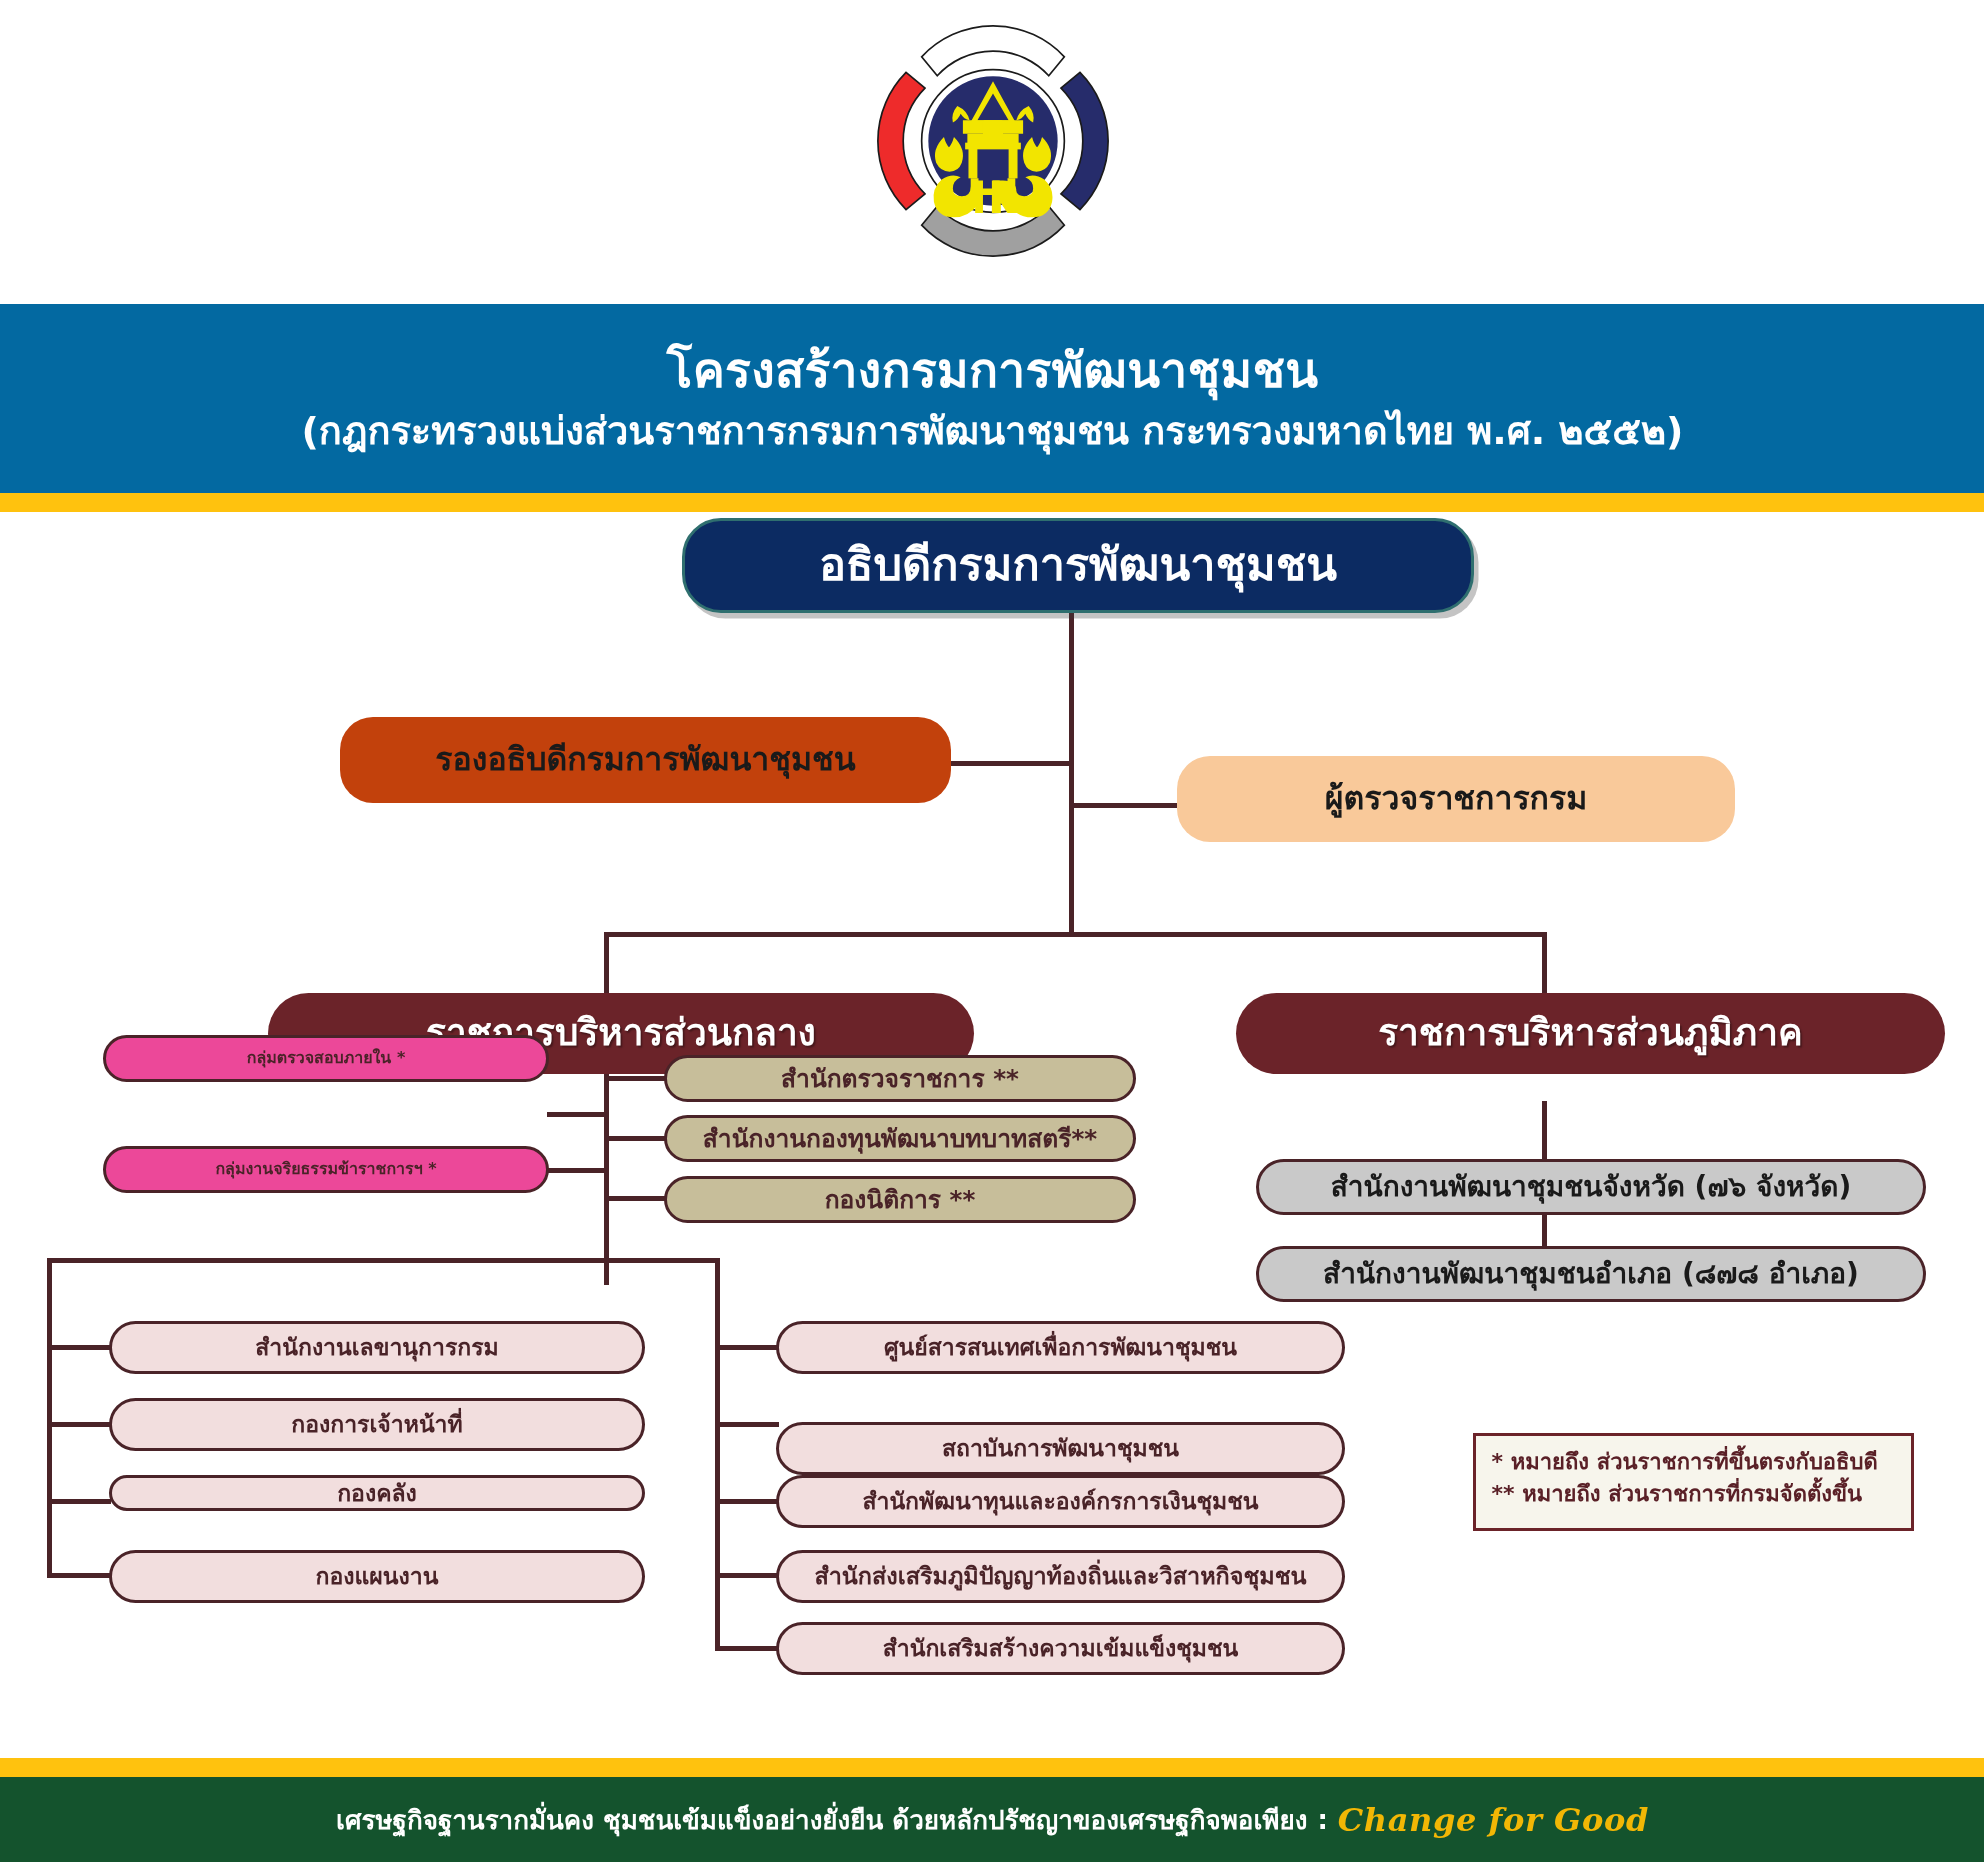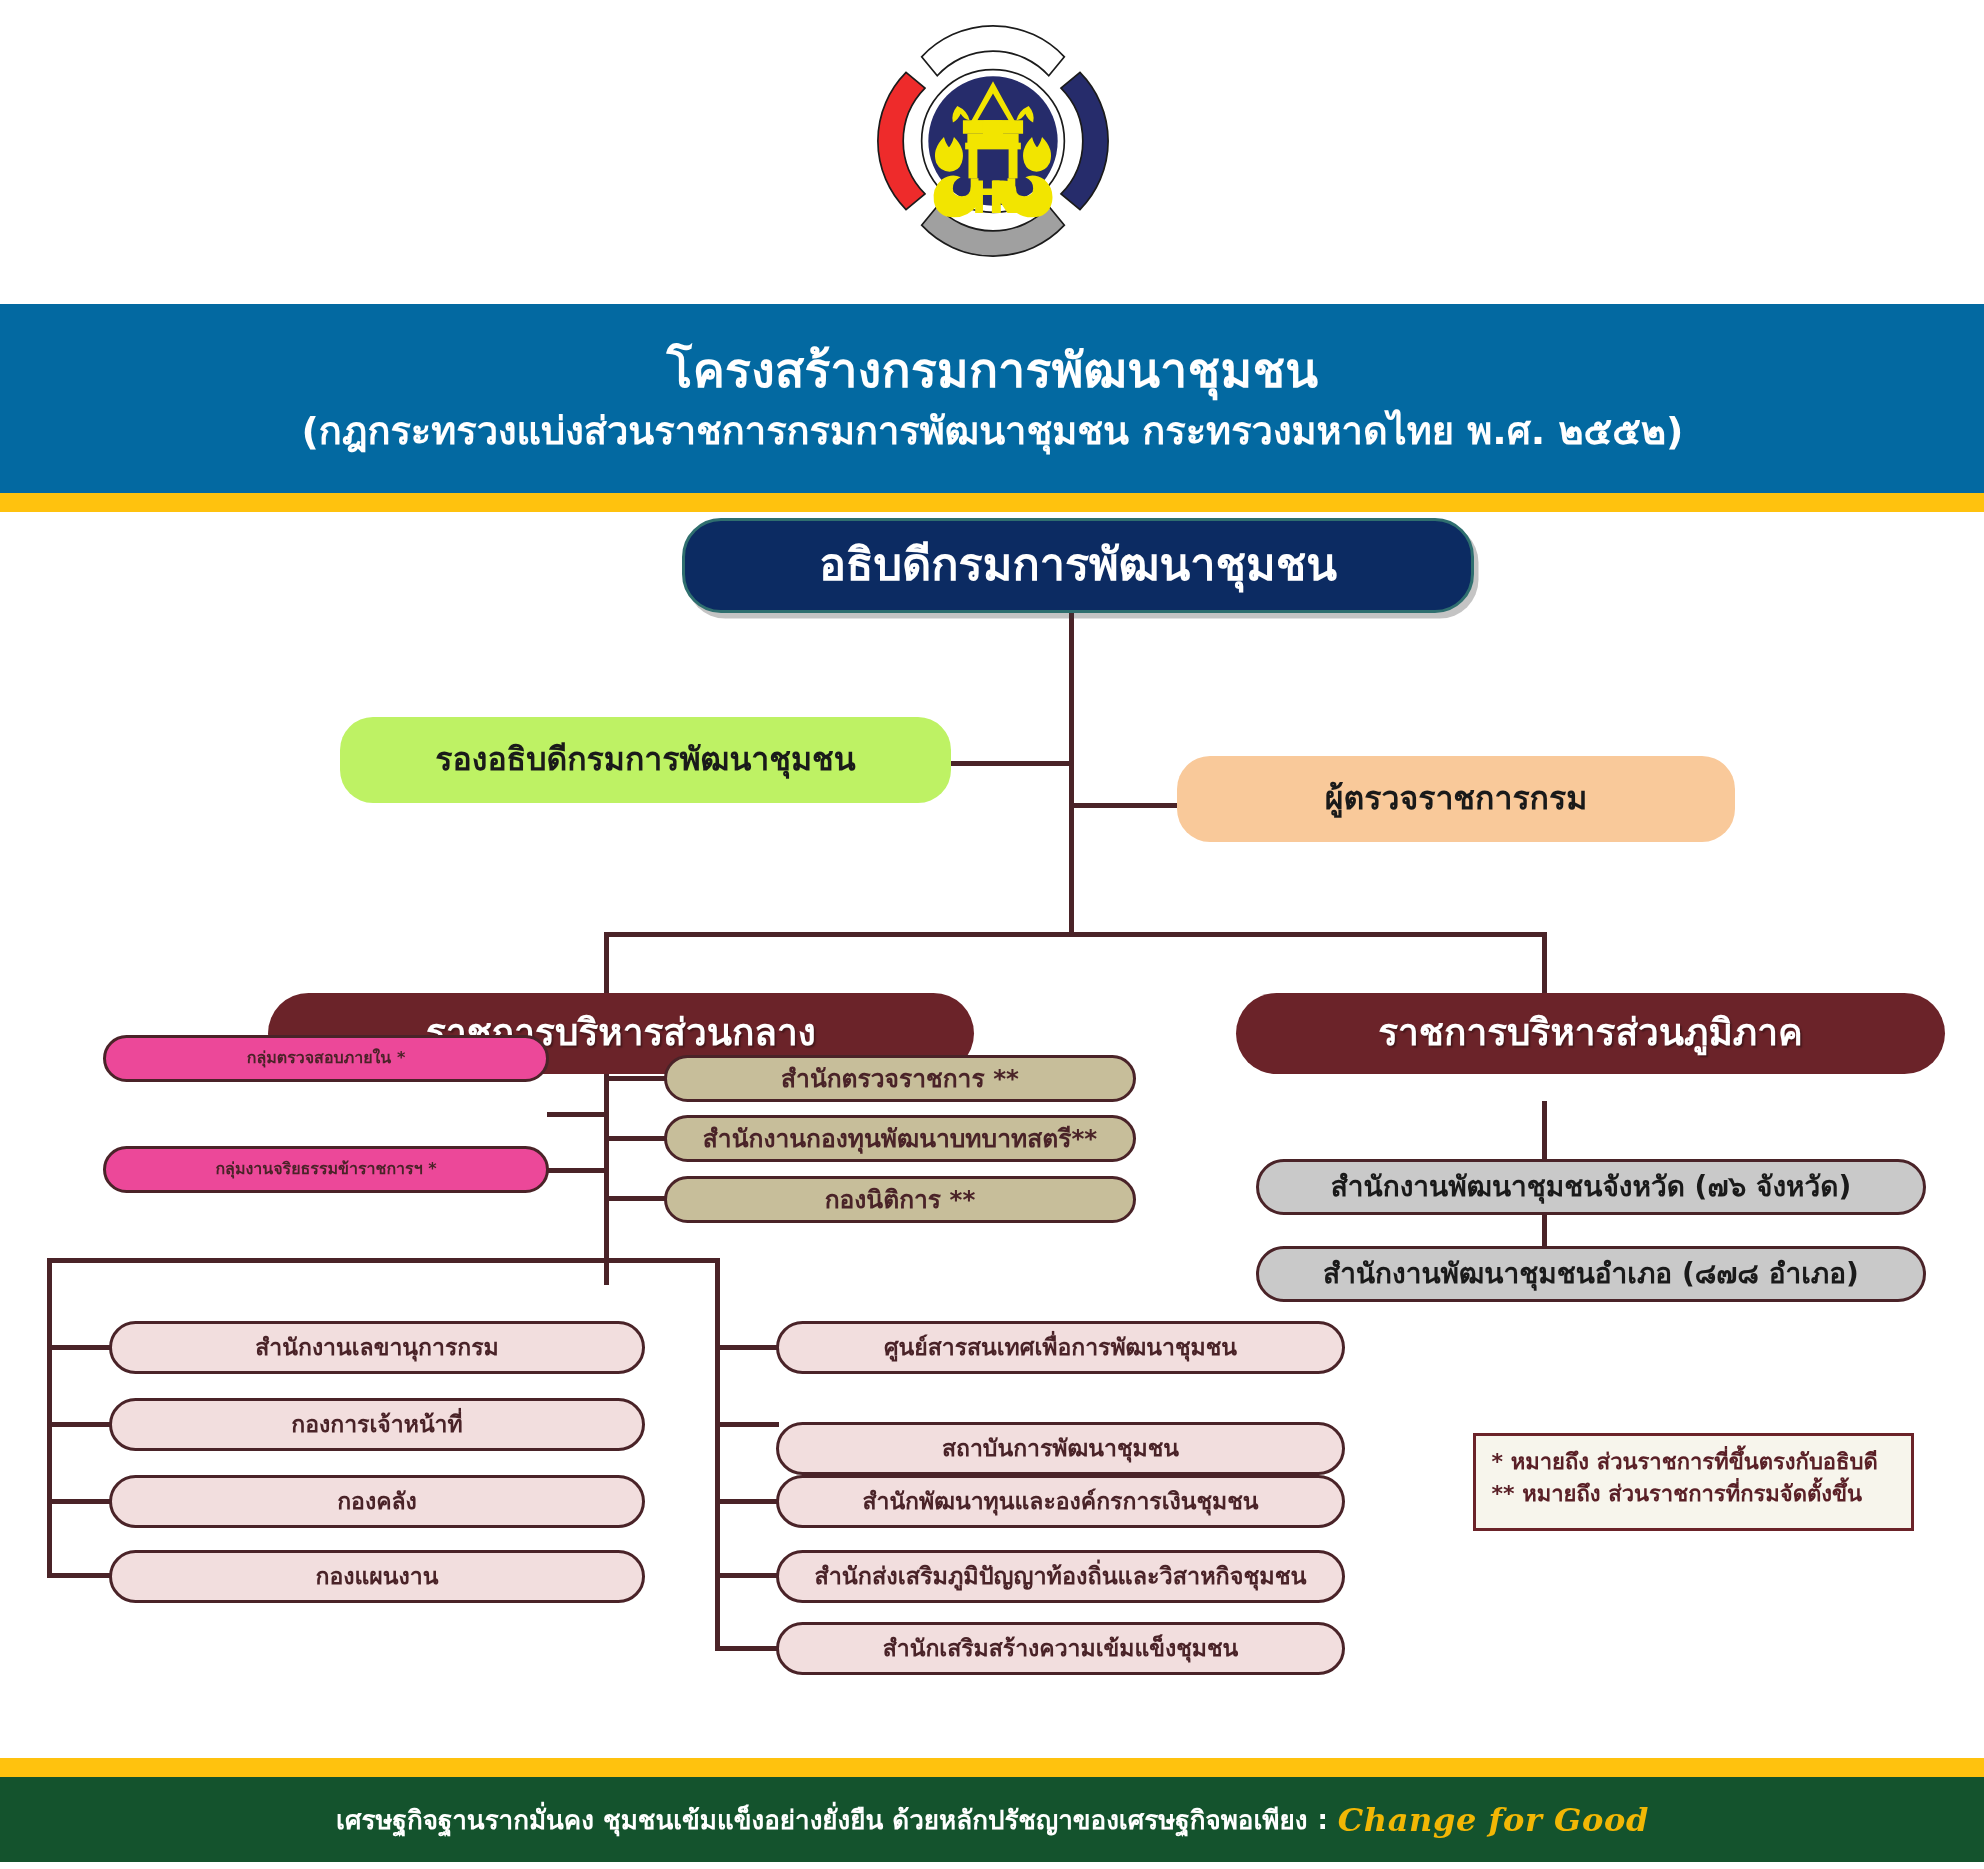--- a/index.html
+++ b/index.html
@@ -47,21 +47,21 @@
     padding:0 14.5px;
     line-height:1.05;
   }
 
   .b-director{
     background:#0C2B62;color:#ffffff;border:3.3px solid #2F6F6F;
     border-radius:39px;font-size:45px;
     box-shadow:4.5px 5.6px 0 rgba(60,60,60,.30);
   }
   .b-deputy{
-    background:#bef264;color:#1A1A1A;border:none;border-radius:33px;
+    background:#c2410c;color:#1A1A1A;border:none;border-radius:33px;
     font-size:32px;
   }
   .b-inspector{
     background:#F9C99A;color:#1A1A1A;border:none;border-radius:33px;
     font-size:32px;
   }
   .b-maroon{
     background:#6B2329;color:#ffffff;border:none;border-radius:557px;
     font-size:37px;
     text-shadow:1.7px 1.7px 1.7px rgba(0,0,0,.35);
@@ -234,21 +234,21 @@
   <div class="box b-gray" style="left:1256px;top:734px;width:670px;height:56px;">
     <span>สำนักงานพัฒนาชุมชนอำเภอ  (๘๗๘ อำเภอ)</span>
   </div>
 
   <div class="box b-pink" style="left:109px;top:809px;width:536px;height:53px;">
     <span>สำนักงานเลขานุการกรม</span>
   </div>
   <div class="box b-pink" style="left:109px;top:886px;width:536px;height:53px;">
     <span>กองการเจ้าหน้าที่</span>
   </div>
-  <div class="box b-pink" style="left:109px;top:963px;width:536px;height:53px;">
+  <div class="box b-pink" style="left:109px;top:963px;width:536px;height:36px;">
     <span>กองคลัง</span>
   </div>
   <div class="box b-pink" style="left:109px;top:1038px;width:536px;height:53px;">
     <span>กองแผนงาน</span>
   </div>
 
   <div class="box b-pink" style="left:776px;top:809px;width:569px;height:53px;">
     <span>ศูนย์สารสนเทศเพื่อการพัฒนาชุมชน</span>
   </div>
   <div class="box b-pink" style="left:776px;top:886px;width:569px;height:53px;margin-top:24px;">

